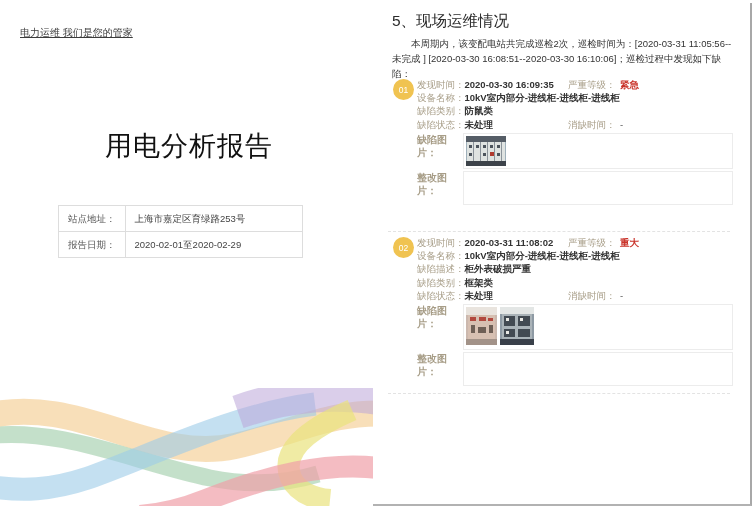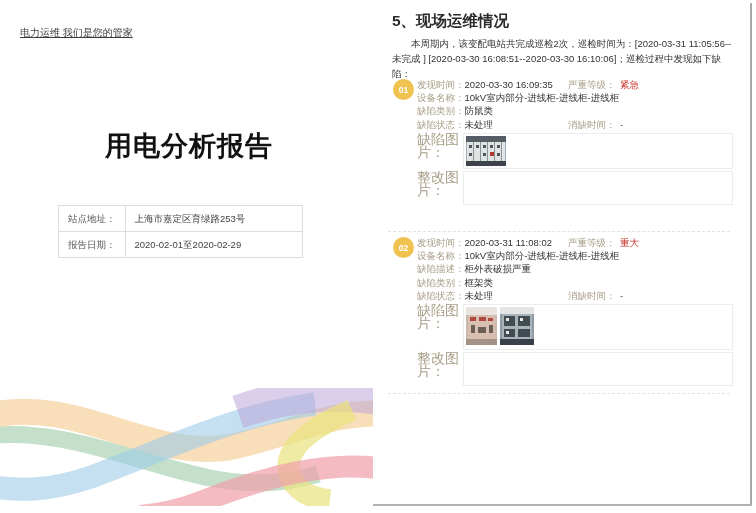--- a/index.html
+++ b/index.html
@@ -4,48 +4,48 @@
 <style>
   * { margin:0; padding:0; box-sizing:border-box; }
   html,body { width:756px; height:513px; background:#fff; overflow:hidden;
     font-family:"Liberation Sans","DejaVu Sans",sans-serif; }
   .stage { position:relative; width:756px; height:513px; background:#fff; }
 
   
   .cover { position:absolute; left:0; top:0; width:373px; height:513px; background:#fff; }
   .tagline { position:absolute; left:20px; top:26px; font-size:10px; color:#3c3c3c;text-decoration:underline; }
   .cover-title { position:absolute; left:0; top:128px; width:378px; text-align:center;
-    font-size:27px; font-weight:700; color:#111; letter-spacing:1px; }
+    font-size:27px; font-weight:400; color:#111; letter-spacing:1px; }
   .info-table { position:absolute; left:58px; top:205px; width:245px; border-collapse:collapse; }
   .info-table td { border:1px solid #ddd; font-size:9.5px; padding:7px 9px; line-height:11px; background:#fff; }
   .info-table td.lab { width:57px; color:#555; white-space:nowrap; }
   .info-table td.val { color:#444; }
   .ribbons { position:absolute; left:0; top:388px; width:378px; height:118px; }
 
   
   .page-right { position:absolute; left:373px; top:3px; width:379px; height:503px;
     background:#fff; border-right:2px solid #a8a8a8; border-bottom:2px solid #b2b2b2; }
-  .sec-title { position:absolute; left:19px; top:8px; font-size:15.5px; color:#2b2b2b; font-weight:700; }
+  .sec-title { position:absolute; left:19px; top:8px; font-size:15.5px; color:#2b2b2b; font-weight:400; }
   .intro { position:absolute; left:19px; top:33px; width:346px; font-size:9.5px; line-height:15px;
     color:#333; text-indent:2em; }
 
   .defect { position:absolute; left:44px; width:316px; }
   .defect.d1 { top:75px; }
   .defect.d2 { top:233px; }
   .badge { position:absolute; left:-24px; top:1px; width:21px; height:21px; border-radius:50%;
-    background:#f0c351; color:#fff; font-size:8.5px; font-weight:700;
+    background:#f0c351; color:#fff; font-size:8.5px; font-weight:400;
     display:flex; align-items:center; justify-content:center;text-align:right; }
   .frow { position:relative; font-size:9.5px; line-height:13.2px; white-space:nowrap; }
   .flabel { display:inline-block; min-width:46px; color:#a79d87; }
-  .fvalue { color:#333; font-weight:400; }
+  .fvalue { color:#333; font-weight:700; }
   .fvalue.plain { font-weight:400; color:#555; }
   .fvalue.sev { color:#c9332a; }
   .flabel.c2 { position:absolute; left:151px; min-width:0;text-align:right; }
   .fvalue.c2v { position:absolute; left:203px; }
-  .photo-row { display:flex; align-items:flex-start; margin-top:2px; font-size:14px; line-height:13px; }
+  .photo-row { display:flex; align-items:flex-start; margin-top:2px; font-size:10px; line-height:13px;font-weight:bold; }
   .photo-row .flabel { flex:0 0 46px; }
   .photo-box { flex:1; border:1px solid #ececec; padding:2px; display:flex; gap:3px; background:#fff; }
   .photo-box.h34 { min-height:34px; }
   .photo-box.h44 { min-height:46px; }
   .photo-box.h33 { min-height:34px; }
   .thumb { display:block; }
   .divider { position:absolute; left:15px; width:342px; border-top:1px dashed #e3e3e3; }
   .divider.v1 { top:228px; }
   .divider.v2 { top:390px; }
 </style>

